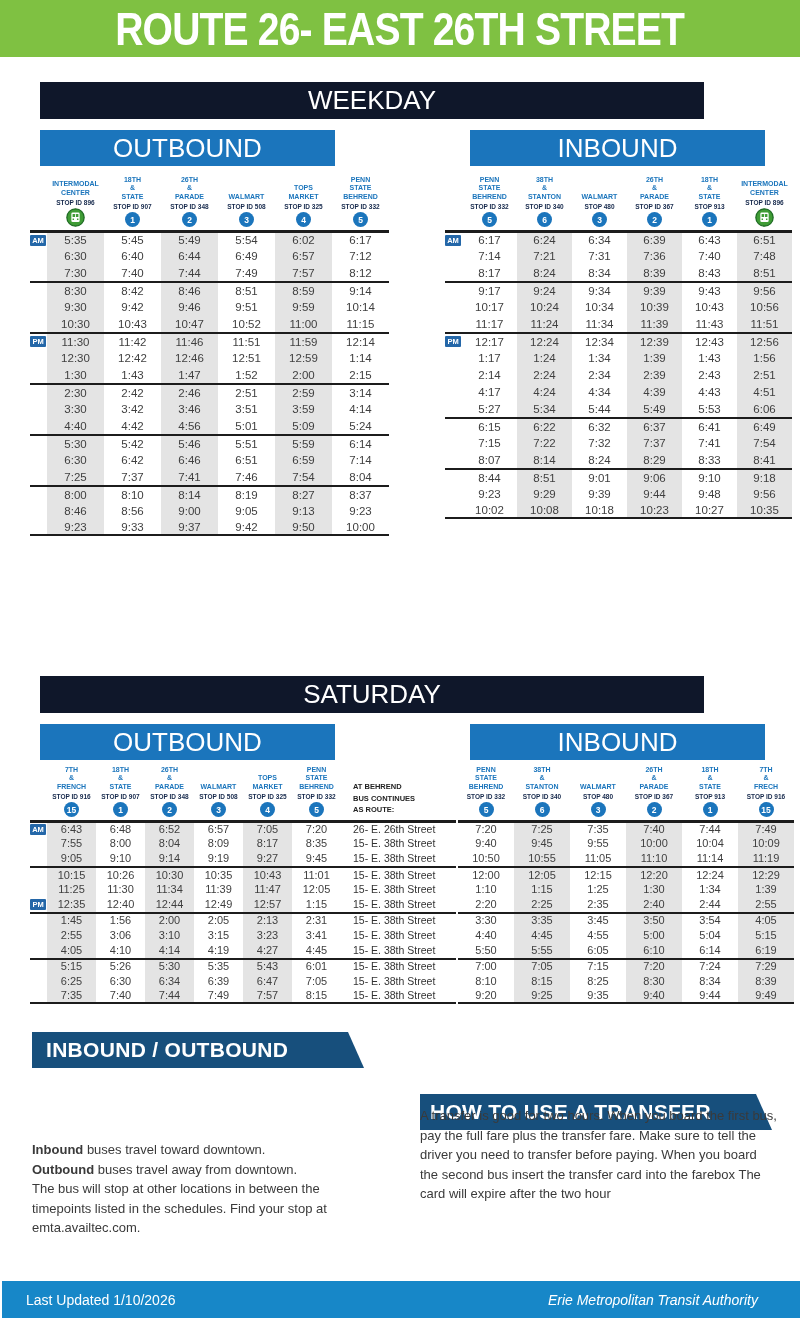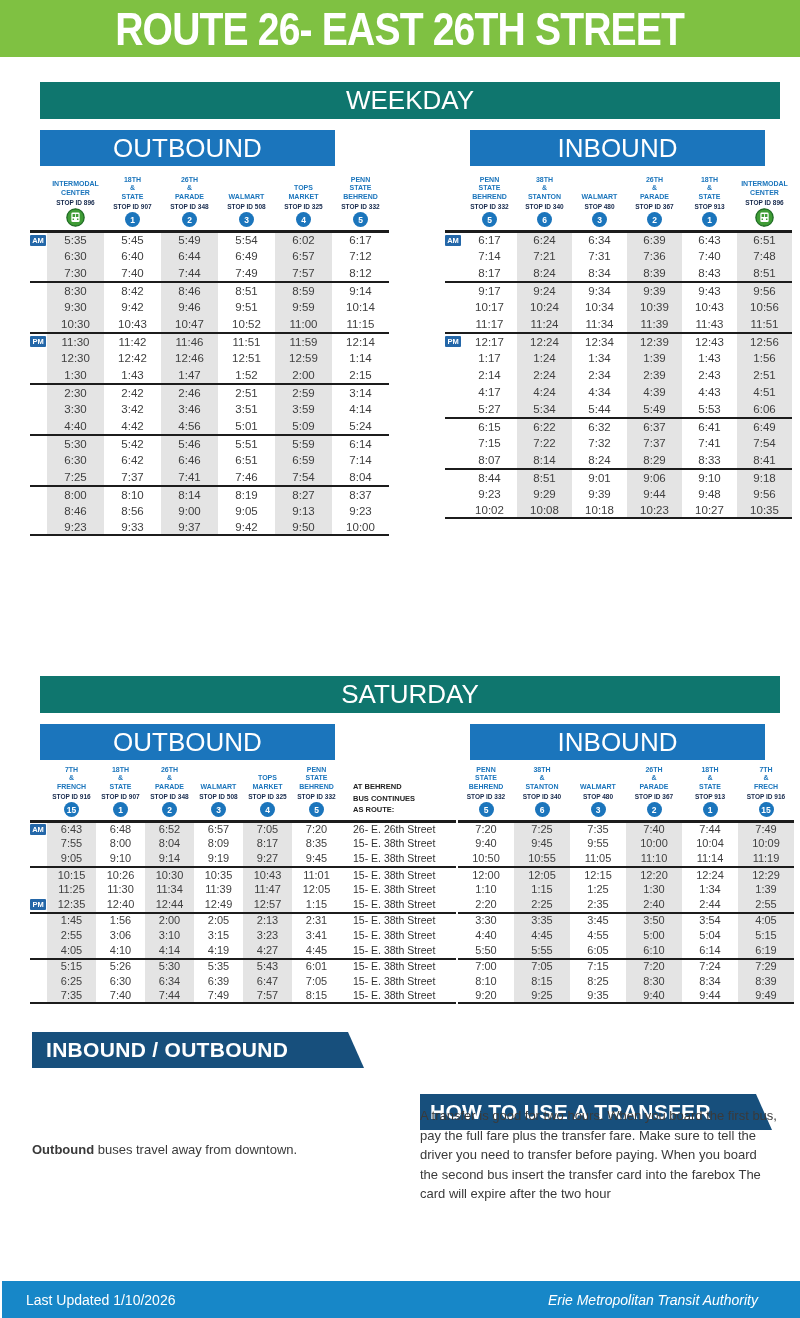--- a/index.html
+++ b/index.html
@@ -6,21 +6,21 @@
   html,body { width:800px; height:1318px; }
   body { position:relative; background:#fff; font-family:"Liberation Sans", sans-serif; overflow:hidden; }
 
   
   .green-header { position:absolute; left:0; top:0; width:800px; height:57px; background:#7FC142;
                   display:flex; align-items:center; justify-content:center; }
   .green-header h1 { color:#fff; font-size:46px; font-weight:bold; white-space:nowrap;
                      transform:scaleX(.85); letter-spacing:-1px; }
 
   
-  .section-bar { position:absolute; left:40px; width:740px; height:37px; background:#0f766e; color:#fff;
+  .section-bar { position:absolute; left:40px; width:664px; height:37px; background:#0f172a; color:#fff;
                  display:flex; align-items:center; justify-content:center; font-size:26px; }
   #weekday-bar { top:82px; }
   #saturday-bar { top:676px; }
   .dir-bar { position:absolute; width:295px; height:36px; background:#1B75BC; color:#fff;
              display:flex; align-items:center; justify-content:center; font-size:26px; }
   #wd-out-bar { left:40px; top:130px; }
   #wd-in-bar  { left:470px; top:130px; }
   #sat-out-bar{ left:40px; top:724px; }
   #sat-in-bar { left:470px; top:724px; }
 
@@ -847,20 +847,22 @@
         <div class="time-cell">9:44</div>
         <div class="time-cell shade">9:49</div>
       </div>
     </div>
   </div>
 
 <div class="info-banner" id="info-left-banner">INBOUND / OUTBOUND</div>
 <div class="info-banner" id="info-right-banner">HOW TO USE A TRANSFER</div>
 
 <div class="info-text" id="info-left-text">
+  <div><b>Inbound</b><span> buses travel toward downtown.</span></div>
   <div><b>Outbound</b><span> buses travel away from downtown.</span></div>
+  <div><b></b><span>The bus will stop at other locations in between the timepoints listed in the schedules. Find your stop at emta.availtec.com.</span></div>
 </div>
 <div class="info-text" id="info-right-text">A transfer is good for two hours. When you board the first bus, pay the full fare plus the transfer fare. Make sure to tell the driver you need to transfer before paying. When you board the second bus insert the transfer card into the farebox The card will expire after the two hour</div>
 
 <div class="footer">
   <span>Last Updated 1/10/2026</span>
   <span class="agency">Erie Metropolitan Transit Authority</span>
 </div>
 
 </body></html>

